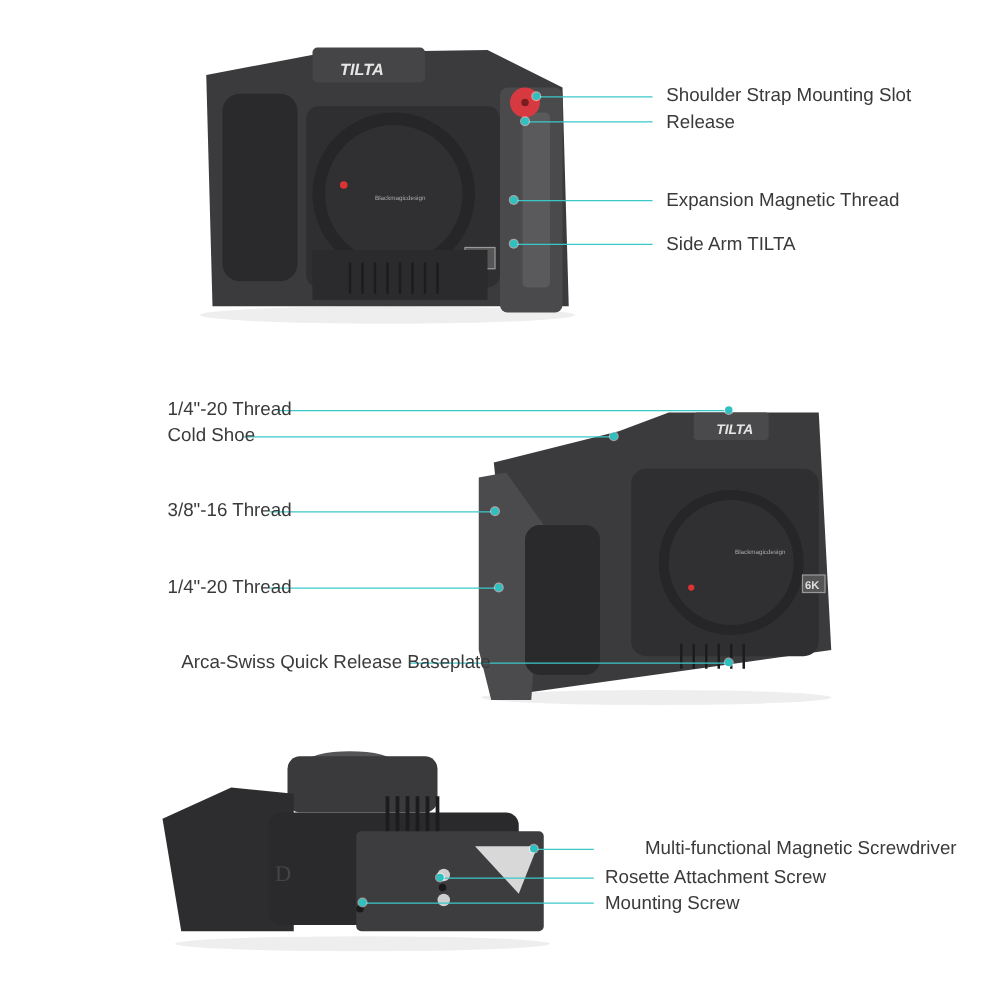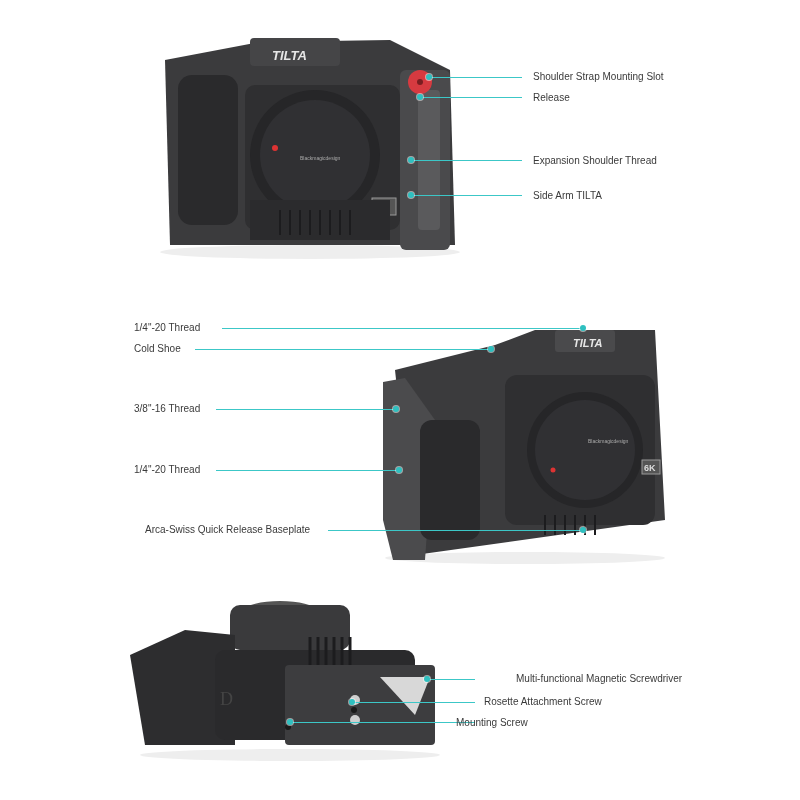--- a/index.html
+++ b/index.html
@@ -1,18 +1,18 @@
 <!DOCTYPE html>
 <html><head>
   <meta charset="utf-8">
   <style>
     html, body { margin:0; padding:0; }
     body { width:800px; height:800px; background:#ffffff; position:relative; overflow:hidden; font-family:"Liberation Sans", sans-serif; }
     .panel { position:absolute; left:0; width:800px; }
-    .label { position:absolute; font-size:10px; color:#3a3a3a; white-space:nowrap; line-height:14px; }
+    .label { position:absolute; font-size:15px; color:#3a3a3a; white-space:nowrap; line-height:14px; }
     .leader { position:absolute; height:1px; background:#3cc7c7; }
     .dot { position:absolute; width:6px; height:6px; border-radius:50%; background:#2fc0c0; box-shadow:0 0 0 1px rgba(255,255,255,0.5); }
     .cam { position:absolute; }
   </style>
 </head>
 <body>
 
 <div class="panel" style="top:0;height:290px;">
   <svg class="cam" style="left:150px;top:30px;" width="320" height="230" viewBox="0 0 320 230">
     <ellipse cx="160" cy="222" rx="150" ry="7" fill="#eeeeee"></ellipse>
@@ -47,21 +47,21 @@
   <div class="leader" style="left:430px;top:77px;width:92px;"></div>
   <div class="dot" style="left:426px;top:74px;"></div>
   <div class="label" style="left:533px;top:70px;">Shoulder Strap Mounting Slot</div>
 
   <div class="leader" style="left:421px;top:97px;width:101px;"></div>
   <div class="dot" style="left:417px;top:94px;"></div>
   <div class="label" style="left:533px;top:91px;">Release</div>
 
   <div class="leader" style="left:412px;top:160px;width:110px;"></div>
   <div class="dot" style="left:408px;top:157px;"></div>
-  <div class="label" style="left:533px;top:154px;">Expansion Shoulder Thread</div>
+  <div class="label" style="left:533px;top:154px;">Expansion Magnetic Thread</div>
 
   <div class="leader" style="left:412px;top:195px;width:110px;"></div>
   <div class="dot" style="left:408px;top:192px;"></div>
   <div class="label" style="left:533px;top:189px;">Side Arm TILTA</div>
 </div>
 
 <div class="panel" style="top:290px;height:300px;">
   <svg class="cam" style="left:375px;top:30px;" width="300" height="245" viewBox="0 0 300 245">
     <ellipse cx="150" cy="238" rx="140" ry="6" fill="#eeeeee"></ellipse>
     <path d="M20 50 L120 25 L160 10 L280 10 L290 200 L40 235 Z" fill="#3b3b3d"></path>
@@ -134,14 +134,14 @@
   <div class="leader" style="left:428px;top:89px;width:47px;"></div>
   <div class="dot" style="left:424px;top:86px;"></div>
   <div class="label" style="left:484px;top:82px;padding-left:32px;">Multi-functional Magnetic Screwdriver</div>
 
   <div class="leader" style="left:353px;top:112px;width:122px;"></div>
   <div class="dot" style="left:349px;top:109px;"></div>
   <div class="label" style="left:484px;top:105px;">Rosette Attachment Screw</div>
 
   <div class="leader" style="left:291px;top:132px;width:184px;"></div>
   <div class="dot" style="left:287px;top:129px;"></div>
-  <div class="label" style="left:456px;top:126px;">Mounting Screw</div>
+  <div class="label" style="left:484px;top:126px;">Mounting Screw</div>
 </div>
 
 </body></html>

